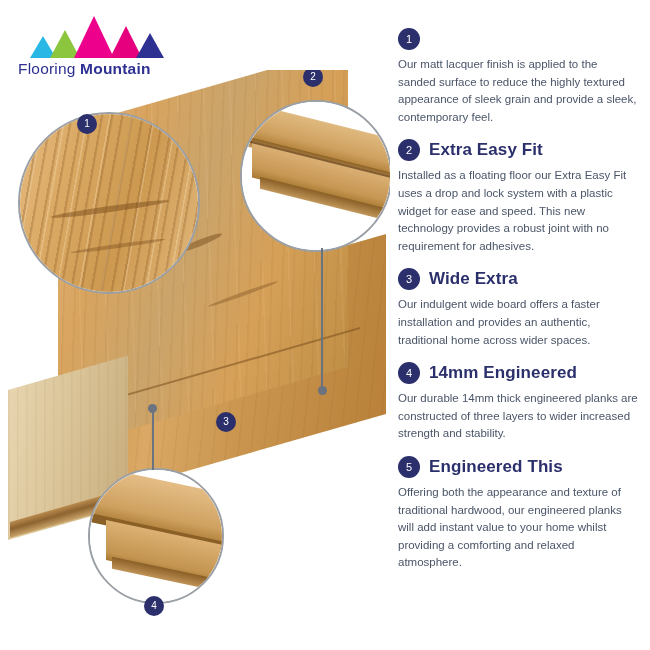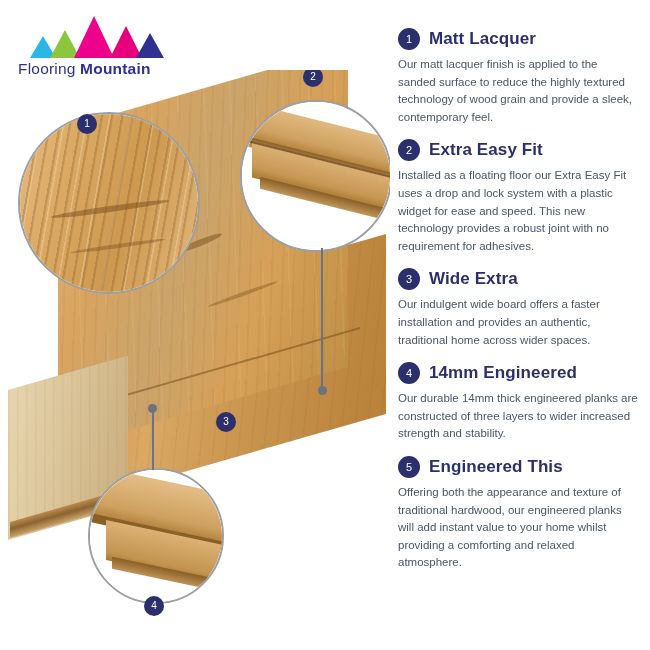--- a/index.html
+++ b/index.html
@@ -265,23 +265,22 @@
 
     <div class="badge" style="left:216px; top:342px;">3</div>
 
   </div>
 
   <div class="features">
 
     <div class="feature">
       <div class="feature-head">
         <div class="feature-num">1</div>
-        <div class="feature-title">Matt Lacquer</div>
-      </div>
-      <div class="feature-body">Our matt lacquer finish is applied to the sanded surface to reduce the highly textured technology of wood grain and provide a sleek, contemporary feel.</div>
+      </div>
+      <div class="feature-body">Our matt lacquer finish is applied to the sanded surface to reduce the highly textured appearance of sleek grain and provide a sleek, contemporary feel.</div>
     </div>
 
     <div class="feature">
       <div class="feature-head">
         <div class="feature-num">2</div>
         <div class="feature-title">Extra Easy Fit</div>
       </div>
       <div class="feature-body">Installed as a floating floor our Extra Easy Fit uses a drop and lock system with a plastic widget for ease and speed. This new technology provides a robust joint with no requirement for adhesives.</div>
     </div>
 

